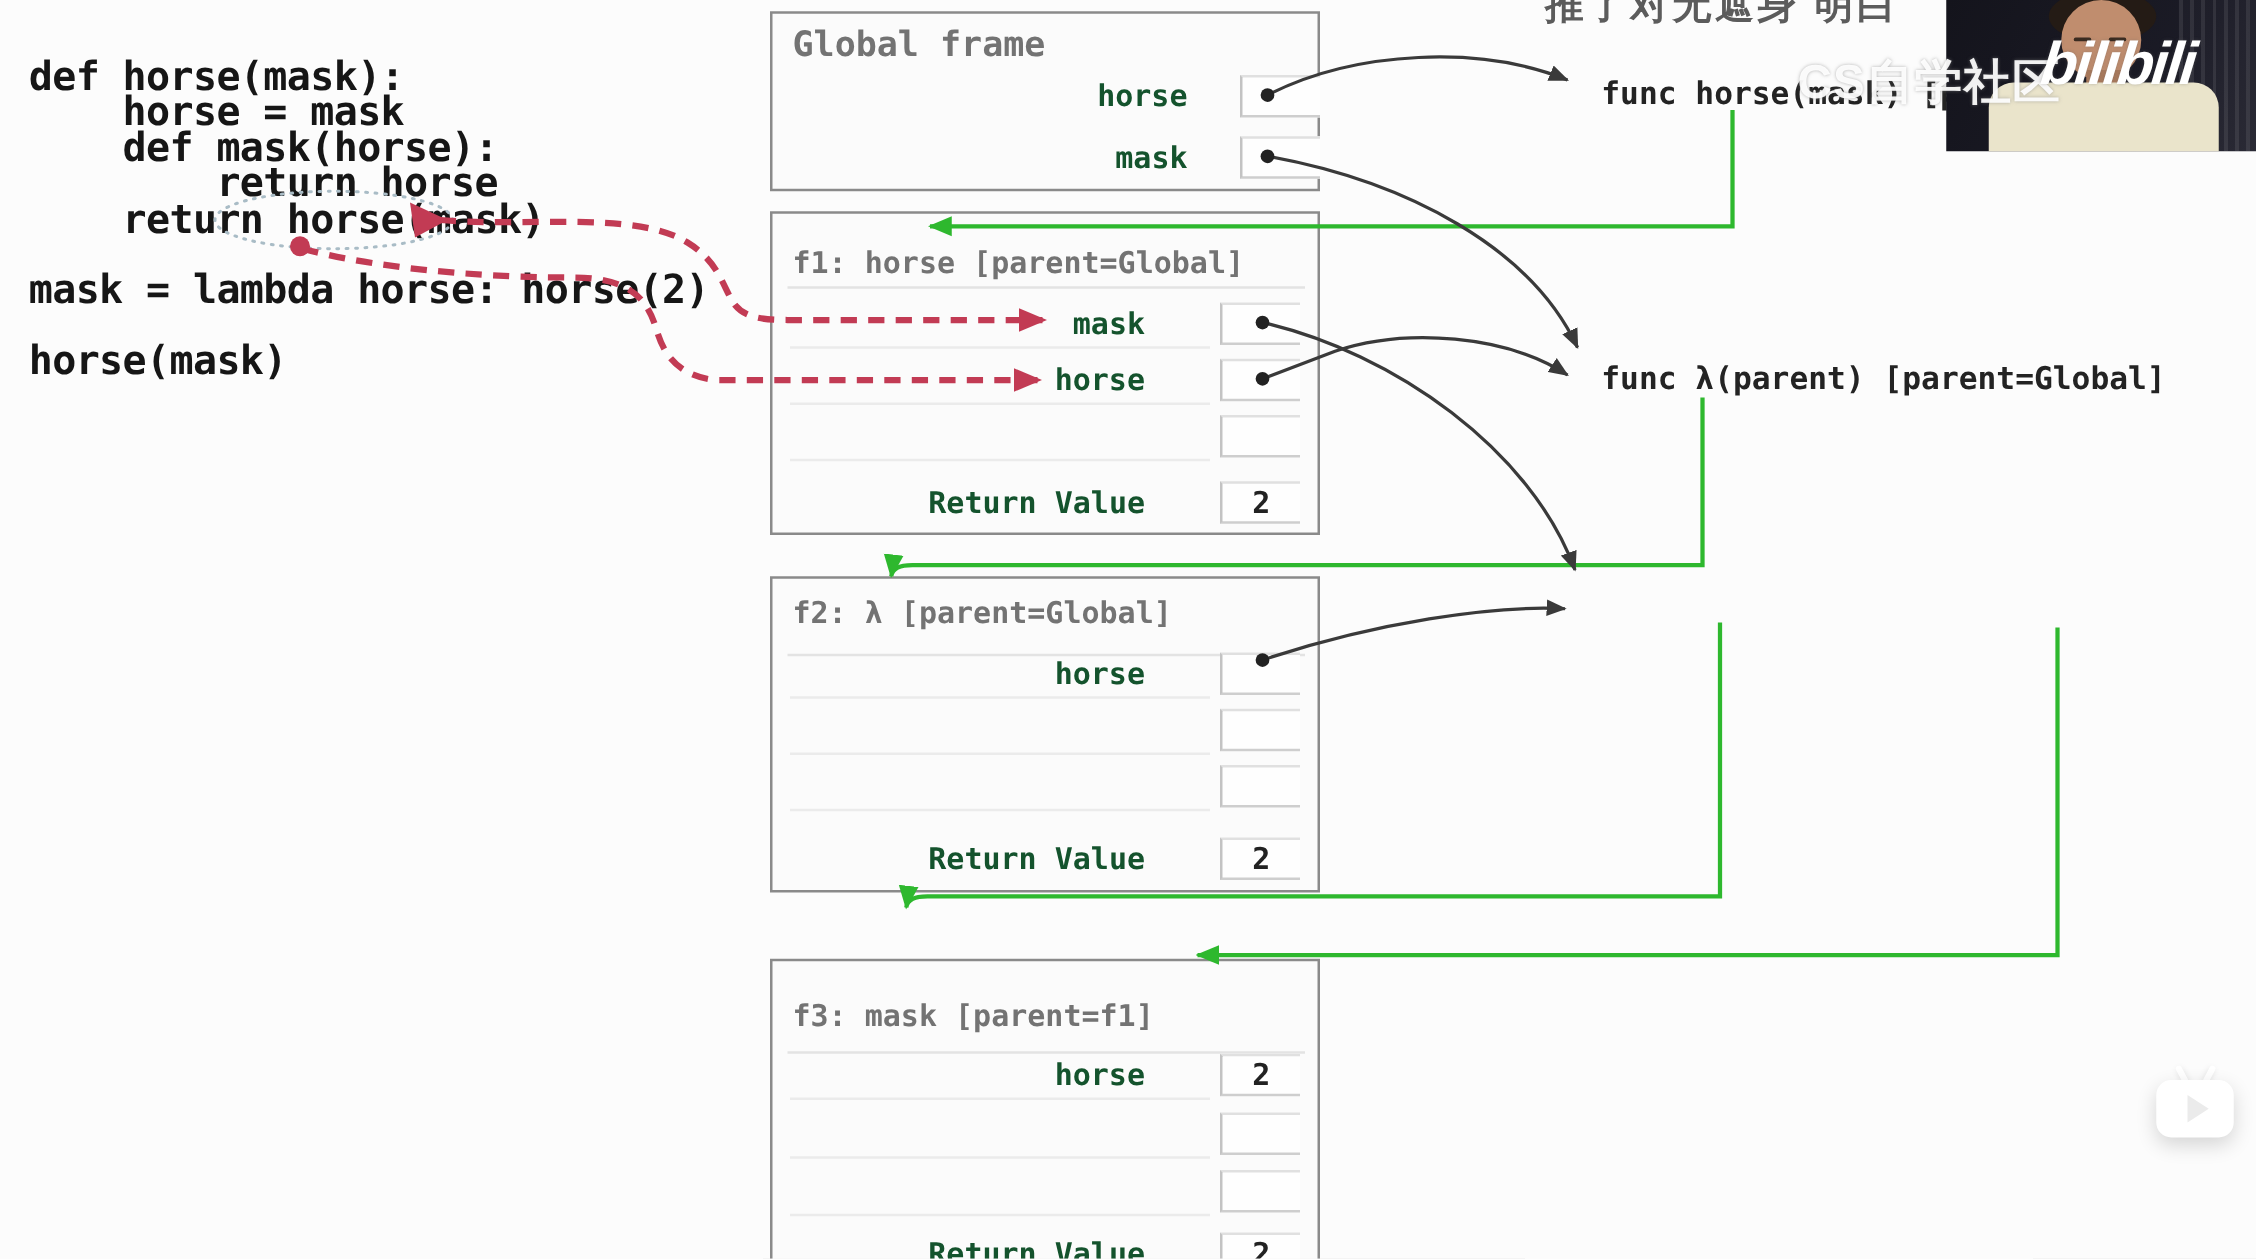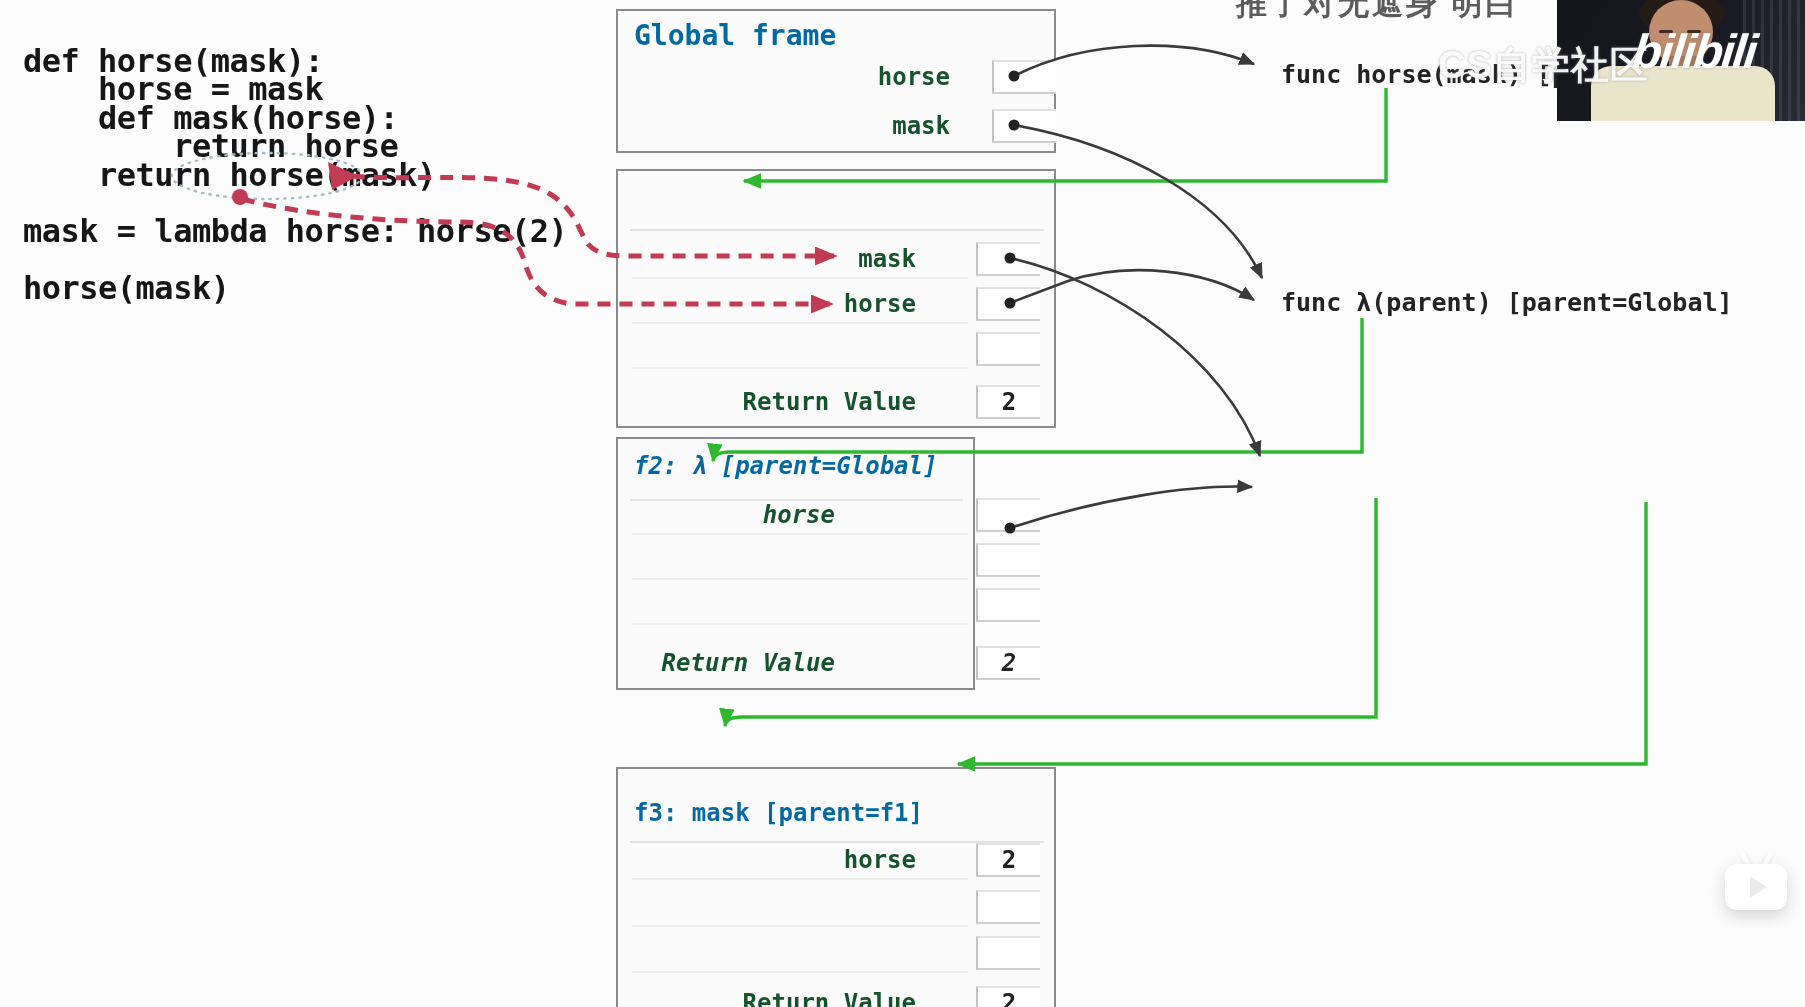--- a/index.html
+++ b/index.html
@@ -3,21 +3,21 @@
 <meta charset="utf-8">
 <style>
   html,body{margin:0;padding:0;background:#e9e9e9;}
   #stage{position:relative;width:1805px;height:1007px;background:#fcfcfc;overflow:hidden;
          font-family:"DejaVu Sans Mono", monospace;}
   
   #code{position:absolute;left:23px;top:47px;margin:0;font-size:32px;line-height:28.4px;
         font-weight:bold;color:#161616;white-space:pre;z-index:1;letter-spacing:-0.5px;}
   
   .frame{position:absolute;border:2px solid #8a8a8a;background:#fbfbfb;box-sizing:border-box;z-index:2;}
-  .ftitle{position:absolute;left:16px;font-size:24px;font-weight:600;color:#0369a1;line-height:34px;white-space:pre;}
+  .ftitle{position:absolute;left:16px;font-size:24px;font-weight:600;color:#737373;line-height:34px;white-space:pre;}
   .ftitle.big{font-size:28px;}
   .tdiv{position:absolute;left:12px;right:10px;height:2px;background:#e3e3e3;}
   .rsep{position:absolute;left:14px;width:336px;height:2px;background:#ebebeb;}
   .vlabel{position:absolute;right:138px;font-size:24px;font-weight:600;color:#14532d;line-height:34px;white-space:pre;}
   .glabel{right:104px;}
   .cell{position:absolute;width:64px;height:34px;background:#fefefe;box-sizing:border-box;
         border-left:2px solid #c3c3c3;border-top:2px solid #e0e0e0;border-bottom:2px solid #cecece;
         display:flex;align-items:center;justify-content:center;font-size:24px;font-weight:600;color:#222;}
   
   .funclabel{position:absolute;font-size:25px;font-weight:600;color:#232323;line-height:34px;white-space:pre;z-index:3;}
@@ -74,20 +74,21 @@
     <div class="cell" style="left:374px;top:49px;">
         <span></span>
       </div>
     <div class="vlabel glabel" style="top:98px;">mask</div>
     <div class="cell" style="left:374px;top:98px;">
         <span></span>
       </div>
   </div>
 
   <div class="frame" style="left:616px;top:169px;width:440px;height:259px;">
+    <div class="ftitle" style="top:22px;">f1: horse [parent=Global]</div>
     <div class="tdiv" style="top:58px;"></div>
     <div class="vlabel" style="top:71px;">mask</div>
     <div class="cell" style="left:358px;top:71px;">
         <span></span>
       </div>
     <div class="rsep" style="top:106px;"></div>
     <div class="vlabel" style="top:116px;">horse</div>
     <div class="cell" style="left:358px;top:116px;">
         <span></span>
       </div>
@@ -95,21 +96,21 @@
     <div class="cell" style="left:358px;top:161px;">
         <span></span>
       </div>
     <div class="rsep" style="top:196px;"></div>
     <div class="vlabel" style="top:214px;">Return Value</div>
     <div class="cell" style="left:358px;top:214px;">
         <span>2</span>
       </div>
   </div>
 
-  <div class="frame" style="left:616px;top:437px;width:359px;height:253px;font-style:italic;">
+  <div class="frame" style="left:616px;top:461px;width:440px;height:253px;">
     <div class="ftitle" style="top:10px;">f2: λ [parent=Global]</div>
     <div class="tdiv" style="top:60px;"></div>
     <div class="vlabel" style="top:59px;">horse</div>
     <div class="cell" style="left:358px;top:59px;">
         <span></span>
       </div>
     <div class="rsep" style="top:94px;"></div>
     <div class="cell" style="left:358px;top:104px;">
         <span></span>
       </div>

